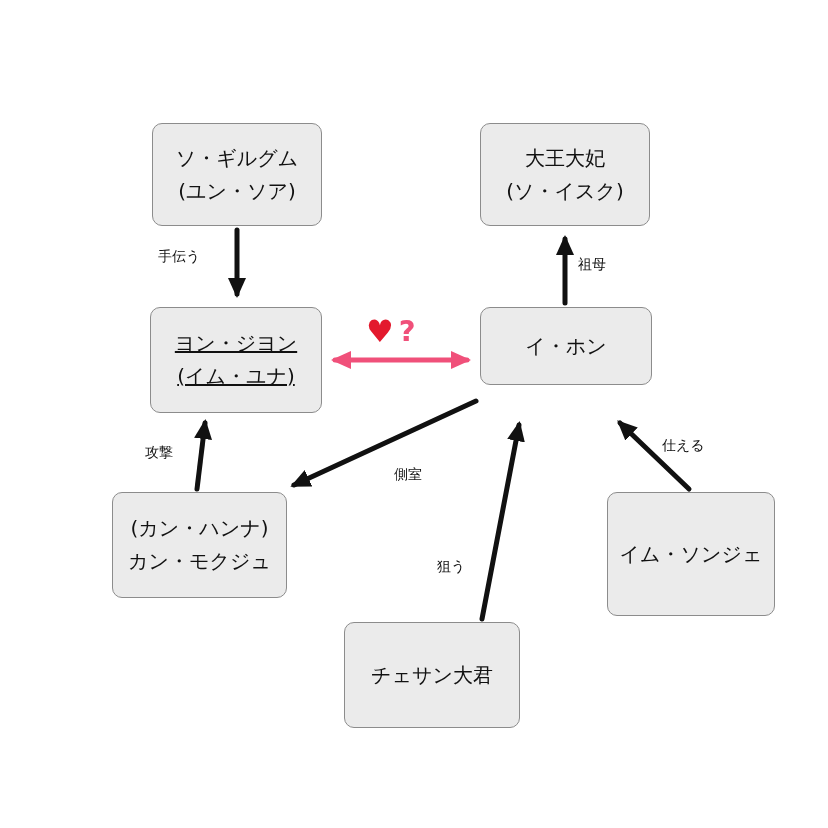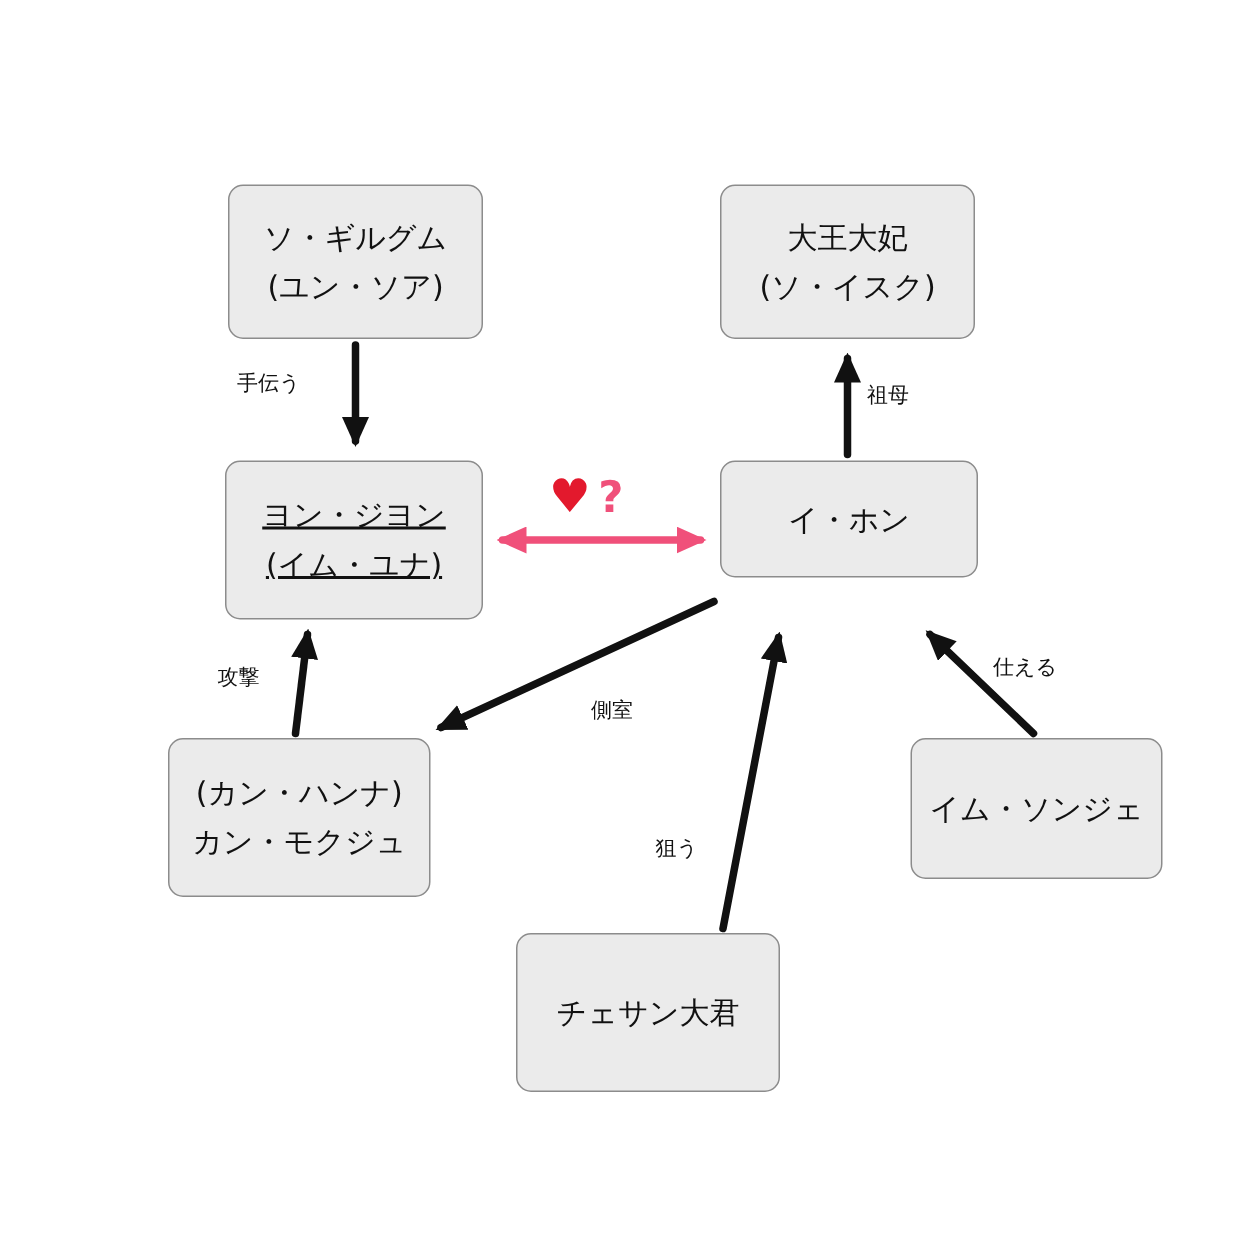--- a/index.html
+++ b/index.html
@@ -88,21 +88,21 @@
 
   <div class="node" style="left:480px;top:307px;width:172px;height:78px;">
     <div class="nl">イ・ホン</div>
   </div>
 
   <div class="node" style="left:112px;top:492px;width:175px;height:106px;">
     <div class="nl">(カン・ハンナ)</div>
     <div class="nl">カン・モクジュ</div>
   </div>
 
-  <div class="node" style="left:607px;top:492px;width:168px;height:94px;">
+  <div class="node" style="left:607px;top:492px;width:168px;height:124px;">
     <div class="nl">イム・ソンジェ</div>
   </div>
 
   <div class="node" style="left:344px;top:622px;width:176px;height:106px;">
     <div class="nl">チェサン大君</div>
   </div>
 
   <div class="edge-label" style="left:158px;top:248px;">手伝う</div>
 
   <div class="edge-label" style="left:578px;top:256px;">祖母</div>

